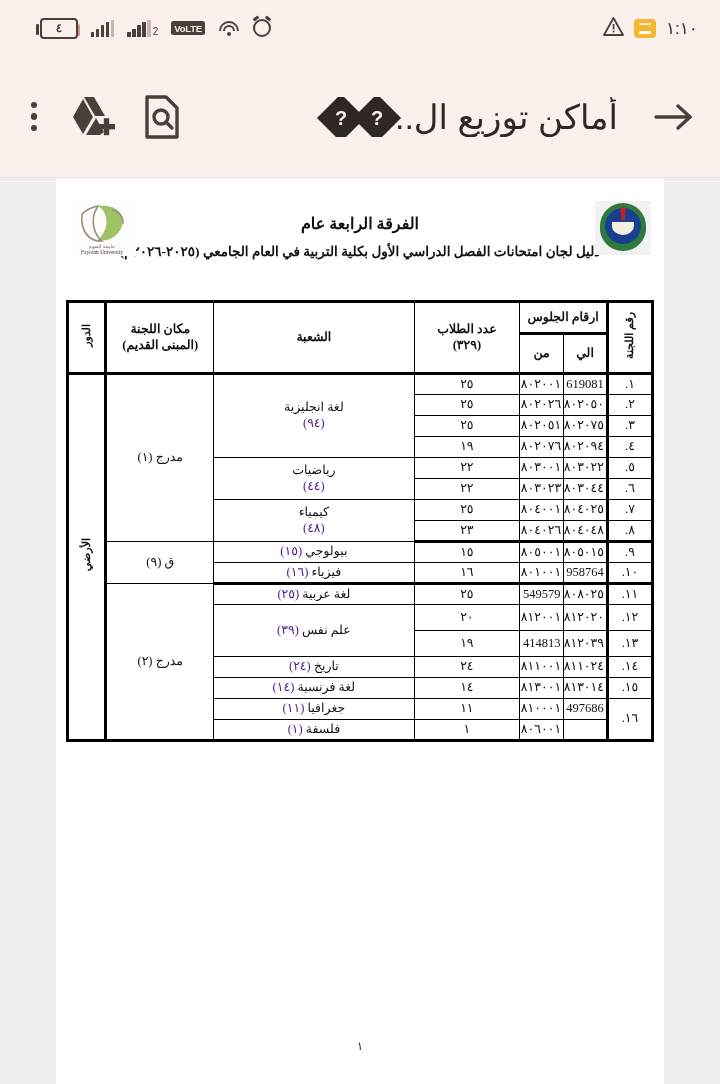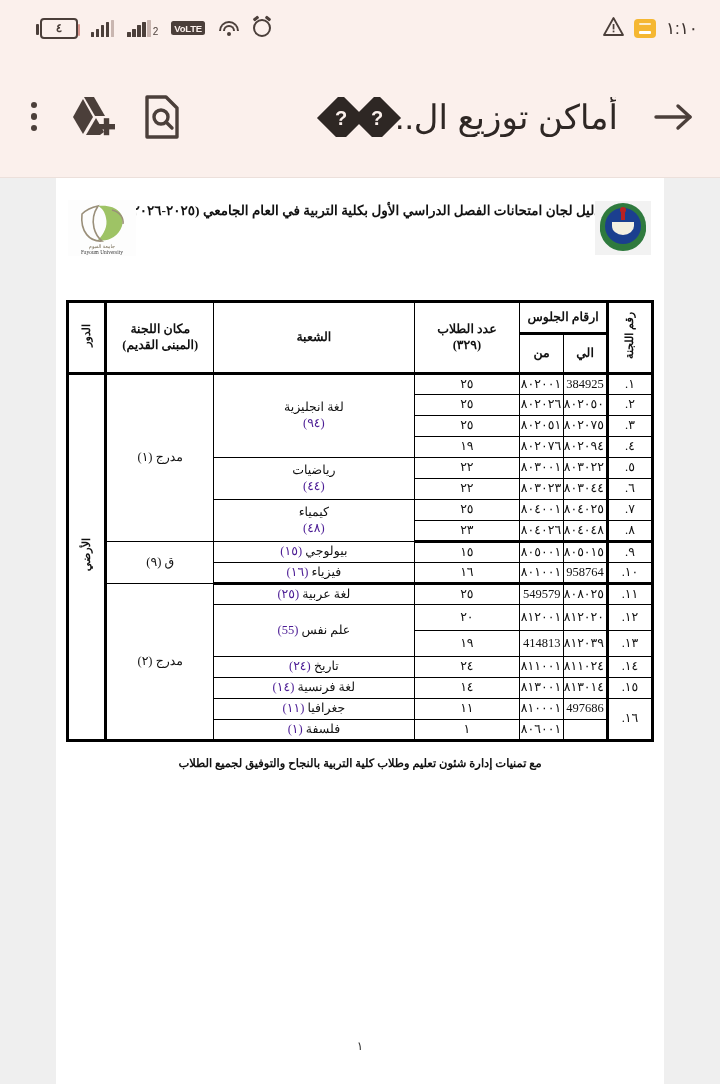--- a/index.html
+++ b/index.html
@@ -292,20 +292,21 @@
         <svg width="68" height="56" viewBox="0 0 68 56">
           <rect x="0" y="0" width="68" height="56" fill="#fdfdfd"></rect>
           <path d="M30 6 C48 4 58 14 54 26 C50 38 38 42 30 40 C36 34 40 26 38 18 C37 12 34 8 30 6 Z" fill="#8db84a" opacity=".85"></path>
           <path d="M14 14 C20 8 30 6 30 6 C26 12 24 20 26 28 C28 36 34 41 34 41 C22 42 12 32 14 14 Z" fill="none" stroke="#9a8f7a" stroke-width="1.6"></path>
           <path d="M44 10 C52 12 56 18 55 24" fill="none" stroke="#9a8f7a" stroke-width="1.4"></path>
           <text x="34" y="48" font-size="5" text-anchor="middle" fill="#7a6f58" font-family="Liberation Serif, serif">جامعة الفيوم</text>
           <text x="34" y="54" font-size="5.4" text-anchor="middle" fill="#3a3a3a" font-family="Liberation Serif, serif">Fayoum University</text>
         </svg>
       </span>
 
+      <div class="hdr-line1">الفرقة الرابعة عام</div>
       <div class="hdr-line2">دليل لجان امتحانات الفصل الدراسي الأول بكلية التربية في العام الجامعي (٢٠٢٥-٢٠٢٦م)</div>
     </div>
 
     <table class="exam">
       <thead>
         <tr>
           <th class="hdr c-no thick-left" rowspan="2">
             <span class="vert">رقم اللجنة</span>
           </th>
           <th class="hdr c-from thick-bottom" colspan="2" style="height:30px">ارقام الجلوس</th>
@@ -324,21 +325,21 @@
         </tr>
         <tr>
           <th class="hdr c-to" style="height:38px">الي</th>
           <th class="hdr c-from" style="height:38px">من</th>
         </tr>
       </thead>
       <tbody>
 
         <tr class="rowh">
           <td class="thick-left thick-top">١.</td>
-          <td class="thick-top">384925</td>
+          <td class="thick-top">619081</td>
           <td class="thick-top">٨٠٢٠٠١</td>
           <td class="thick-top">٢٥</td>
           <td class="thick-top subj-block" rowspan="4">
             <div>لغة انجليزية</div>
             <div class="red">(٩٤)</div>
           </td>
           <td class="thick-top" rowspan="8">مدرج (١)</td>
           <td class="thick-right thick-top" rowspan="17">
             <span class="vert">الأرضي</span>
           </td>
@@ -436,21 +437,21 @@
           <td rowspan="7">مدرج (٢)</td>
         </tr>
 
         <tr style="height:26px">
           <td class="thick-left">١٢.</td>
           <td>٨١٢٠٢٠</td>
           <td>٨١٢٠٠١</td>
           <td>٢٠</td>
           <td rowspan="2">
             <span>علم نفس</span>
-            <span class="red">(55)</span>
+            <span class="red">(٣٩)</span>
           </td>
         </tr>
 
         <tr style="height:26px">
           <td class="thick-left">١٣.</td>
           <td>٨١٢٠٣٩</td>
           <td>414813</td>
           <td>١٩</td>
         </tr>
 
@@ -492,16 +493,15 @@
           <td>٨٠٦٠٠١</td>
           <td>١</td>
           <td>
             <span>فلسفة</span>
             <span class="red">(١)</span>
           </td>
         </tr>
       </tbody>
     </table>
 
-    <div class="footer-note">مع تمنيات إدارة شئون تعليم وطلاب كلية التربية بالنجاح والتوفيق لجميع الطلاب</div>
     <div class="page-num">١</div>
   </div>
 </div>
 
 </body></html>

